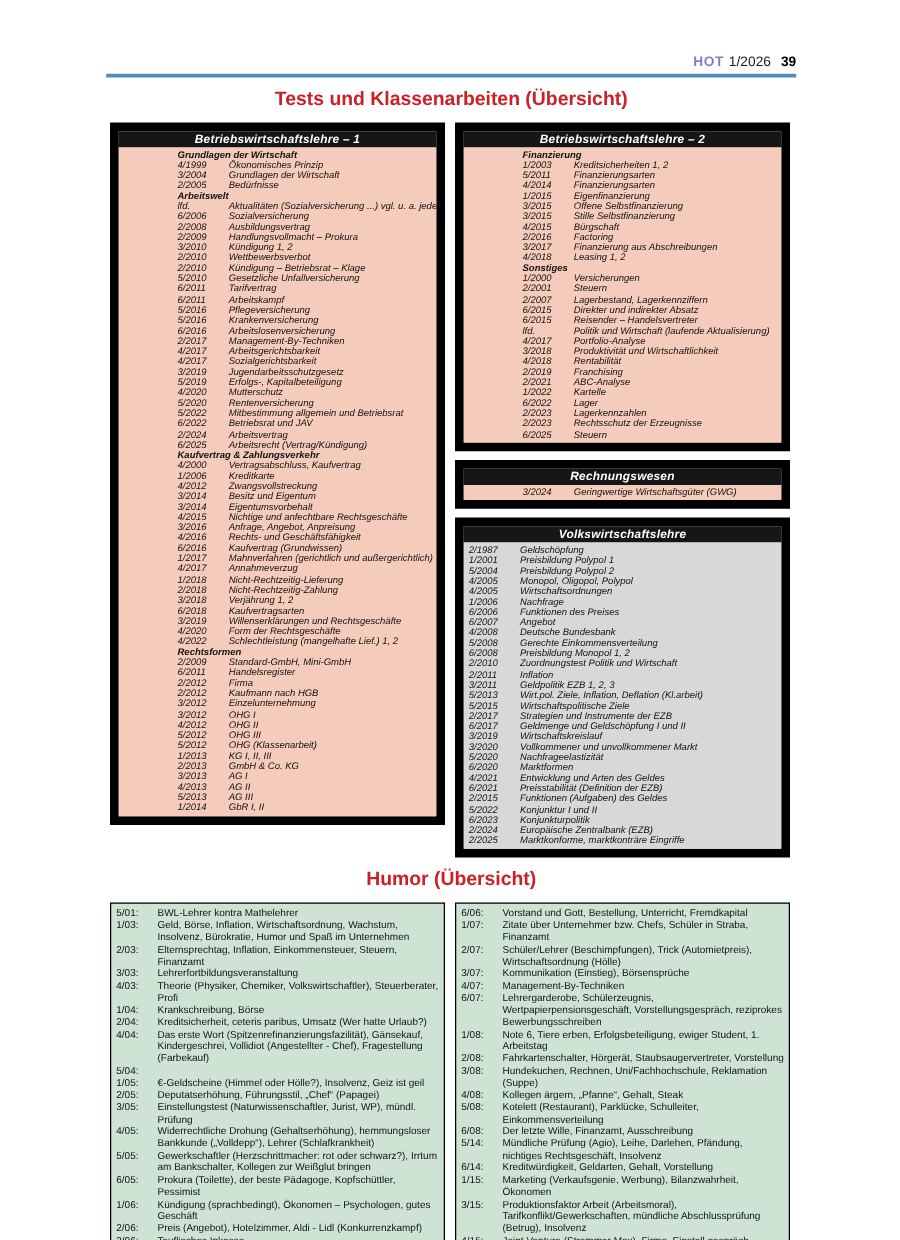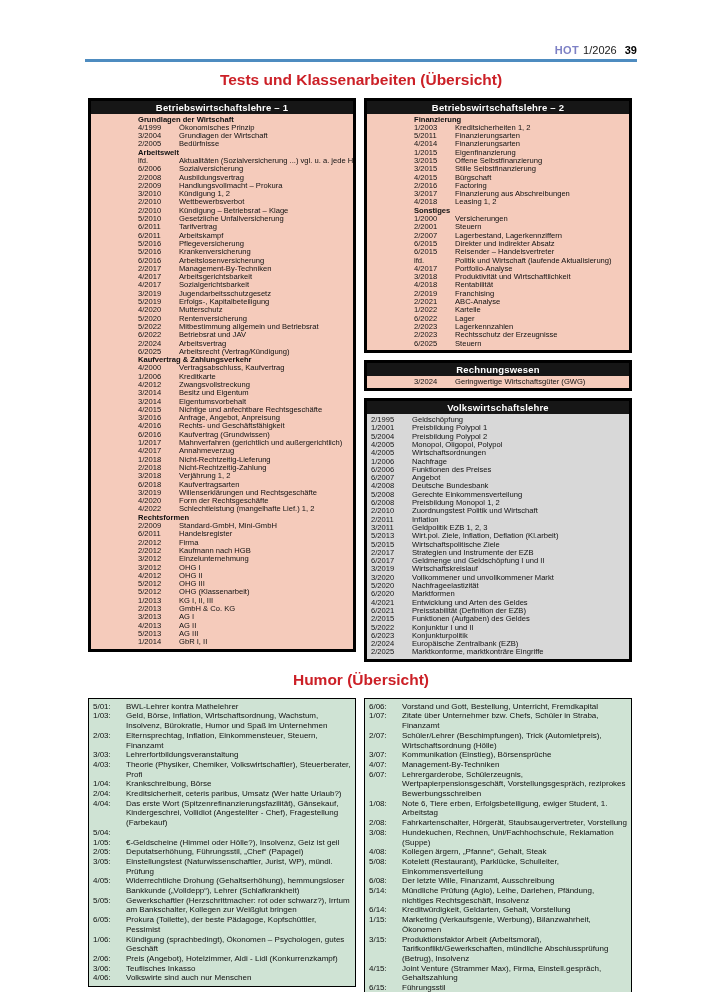--- a/index.html
+++ b/index.html
@@ -15,21 +15,21 @@
   .brand{font-weight:700;color:var(--brand-violet,#7d80c5);letter-spacing:.4px;margin-right:4px;}
   .issue{color:#1a1a1a;}
   .pagenum{font-weight:700;margin-left:8px;color:#000;}
   .rule{height:2.5px;background:var(--rule-blue,#4e8cc0);margin-top:2px;}
   
   .red-title{font-size:15.5px;font-weight:700;color:var(--accent-red,#cc2027);text-align:center;margin:9px 0;line-height:18px;}
   
   .cols{display:flex;gap:8px;align-items:flex-start;width:544px;margin-left:3px;}
   .col{width:268px;flex:0 0 268px;}
   
-  .test-table{border:3px solid #000000;margin-bottom:7px;}
+  .test-table{border:7px solid #000000;margin-bottom:7px;font-style:italic;}
   .test-table:last-child{margin-bottom:0;}
   .table-header{background:var(--bar-black,#161616);color:#fff;font-size:9.5px;font-weight:700;text-align:center;height:13px;line-height:13px;letter-spacing:.2px;}
   .table-body{padding:2px 0;}
   .theme-salmon .table-body{background:var(--salmon,#f5cbbb);padding-left:43px;}
   .theme-gray .table-body{background:var(--gray,#d8d8d8);}
   .row{display:flex;font-size:7.6px;line-height:8.3px;padding:0 4px;white-space:nowrap;overflow:hidden;}
   .row .code{flex:0 0 41px;}
   .row .txt{flex:1;}
   .row.section{font-weight:700;}
   
@@ -423,21 +423,21 @@
               <div class="row item">
                 <span class="code">3/2024</span>
                 <span class="txt">Geringwertige Wirtschaftsgüter (GWG)</span>
               </div>
             </div>
           </section>
           <section class="test-table theme-gray">
             <div class="table-header">Volkswirtschaftslehre</div>
             <div class="table-body">
               <div class="row item">
-                <span class="code">2/1995</span>
+                <span class="code">2/1987</span>
                 <span class="txt">Geldschöpfung</span>
               </div>
               <div class="row item">
                 <span class="code">1/2001</span>
                 <span class="txt">Preisbildung Polypol 1</span>
               </div>
               <div class="row item">
                 <span class="code">5/2004</span>
                 <span class="txt">Preisbildung Polypol 2</span>
               </div>

